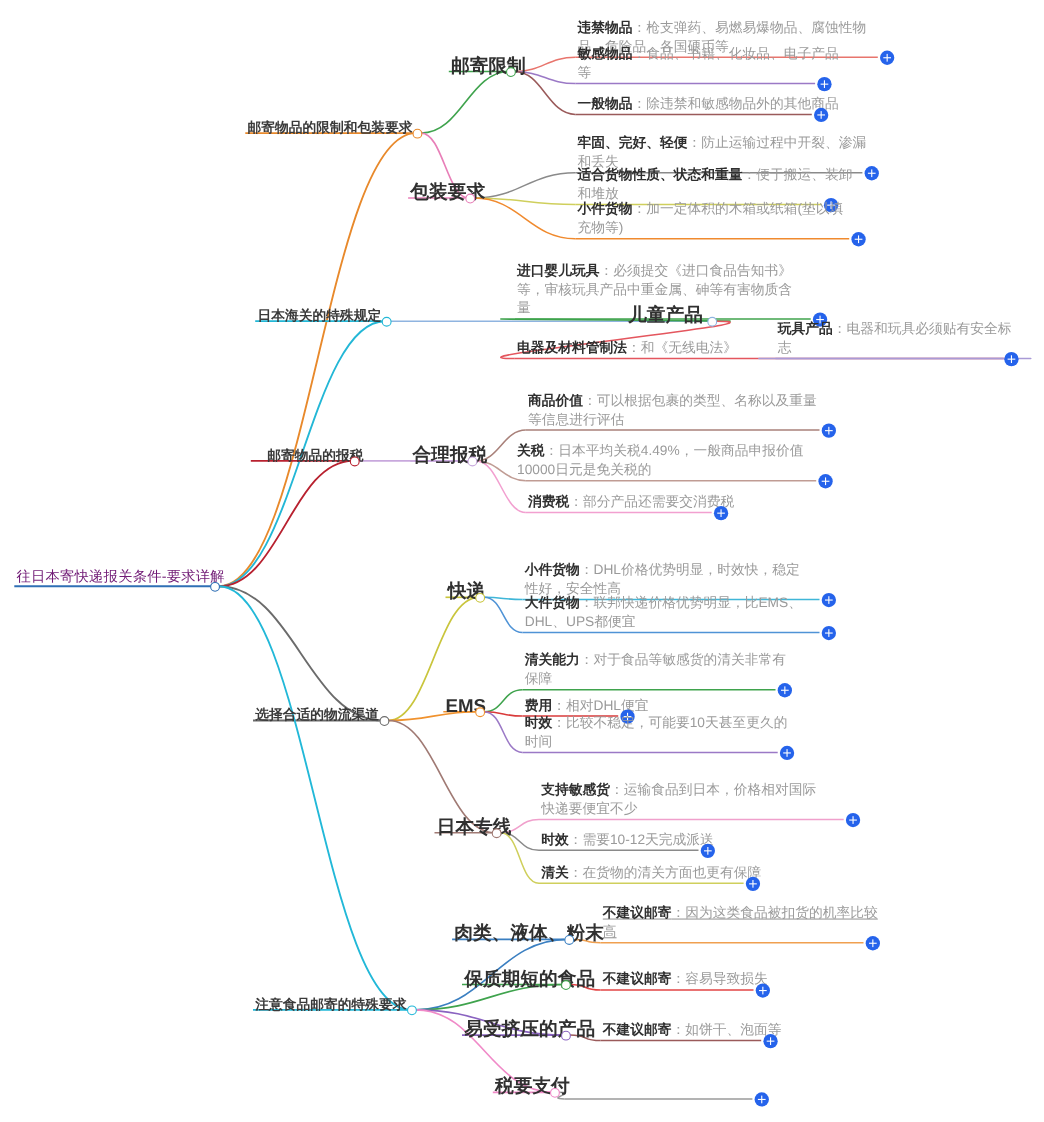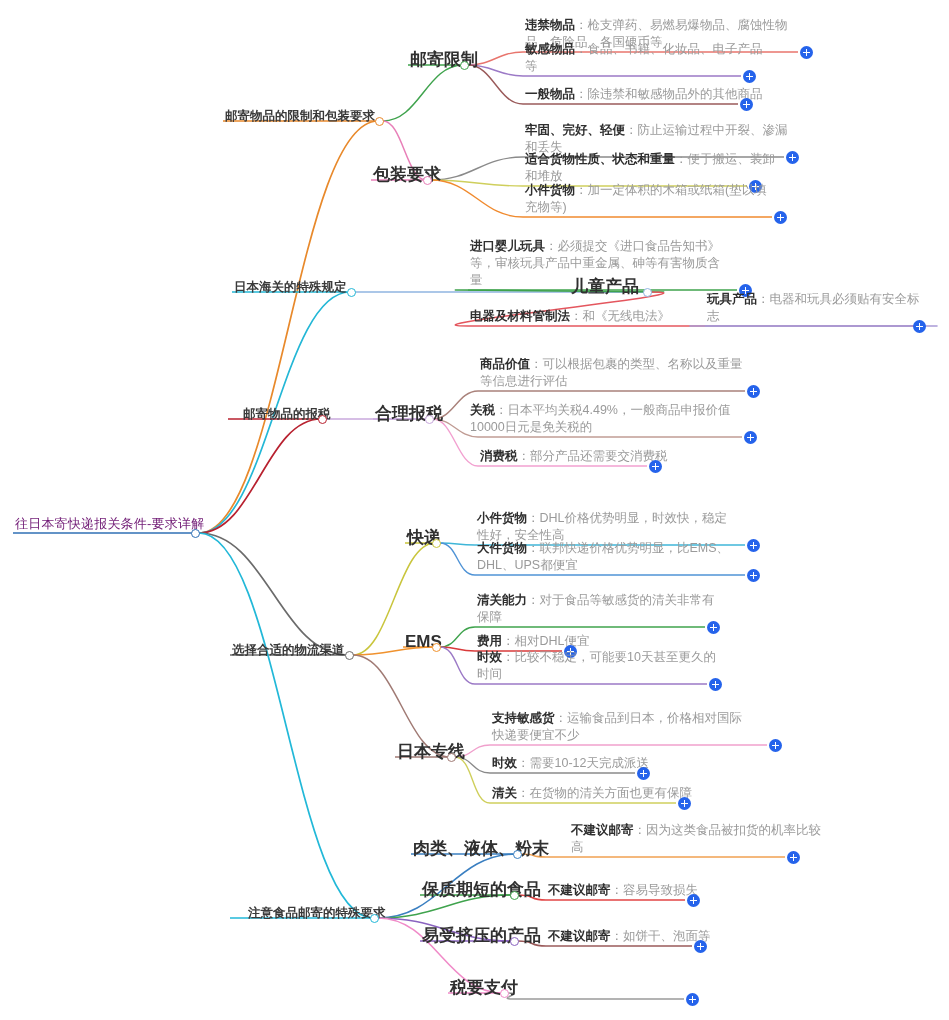--- a/index.html
+++ b/index.html
@@ -207,29 +207,29 @@
       <div class="node lvl2" style="visibility: visible; left: 397px; top: 744px;">
         <div class="node-text">日本专线</div>
       </div>
       <div class="dot" style="left: 446.5px; top: 752.5px; border-color: rgb(160, 122, 116);"></div>
       <div class="leaf" style="width: 262px; visibility: visible; left: 492px; top: 710px;"><b>支持敏感货</b><span>：运输食品到日本，价格相对国际快递要便宜不少</span></div>
       <div class="plus" style="left: 768.5px; top: 738.5px; background: rgb(37, 99, 235);"></div>
       <div class="leaf" style="width: 200px; visibility: visible; left: 492px; top: 755px;"><b>时效</b><span>：需要10-12天完成派送</span></div>
       <div class="plus" style="left: 636.5px; top: 766.5px; background: rgb(37, 99, 235);"></div>
       <div class="leaf" style="width: 200px; visibility: visible; left: 492px; top: 785px;"><b>清关</b><span>：在货物的清关方面也更有保障</span></div>
       <div class="plus" style="left: 677.5px; top: 796.5px; background: rgb(37, 99, 235);"></div>
-      <div class="node lvl1" style="visibility: visible; left: 232px; top: 905px; margin-left: 16px;">
+      <div class="node lvl1" style="visibility: visible; left: 232px; top: 905px;">
         <div class="node-text">注意食品邮寄的特殊要求</div>
       </div>
       <div class="dot" style="left: 369.5px; top: 913.5px; border-color: rgb(34, 184, 216);"></div>
       <div class="node lvl2" style="visibility: visible; left: 413px; top: 841px;">
         <div class="node-text">肉类、液体、粉末</div>
       </div>
       <div class="dot" style="left: 512.5px; top: 849.5px; border-color: rgb(58, 127, 193);"></div>
-      <div class="leaf" style="width: 250px; visibility: visible; left: 571px; top: 822px;"><b>不建议邮寄</b><span>：因为这类食品被扣货的机率比较高</span></div>
+      <div class="leaf" style="width: 250px; visibility: visible; left: 548px; top: 822px; text-decoration: underline;"><b>不建议邮寄</b><span>：因为这类食品被扣货的机率比较高</span></div>
       <div class="plus" style="left: 786.5px; top: 850.5px; background: rgb(37, 99, 235);"></div>
       <div class="node lvl2" style="visibility: visible; left: 422px; top: 882px;">
         <div class="node-text">保质期短的食品</div>
       </div>
       <div class="dot" style="left: 509.5px; top: 890.5px; border-color: rgb(63, 163, 77);"></div>
       <div class="leaf" style="width: 235px; visibility: visible; left: 548px; top: 882px;"><b>不建议邮寄</b><span>：容易导致损失</span></div>
       <div class="plus" style="left: 686.5px; top: 893.5px; background: rgb(37, 99, 235);"></div>
       <div class="node lvl2" style="visibility: visible; left: 422px; top: 928px;">
         <div class="node-text">易受挤压的产品</div>
       </div>

